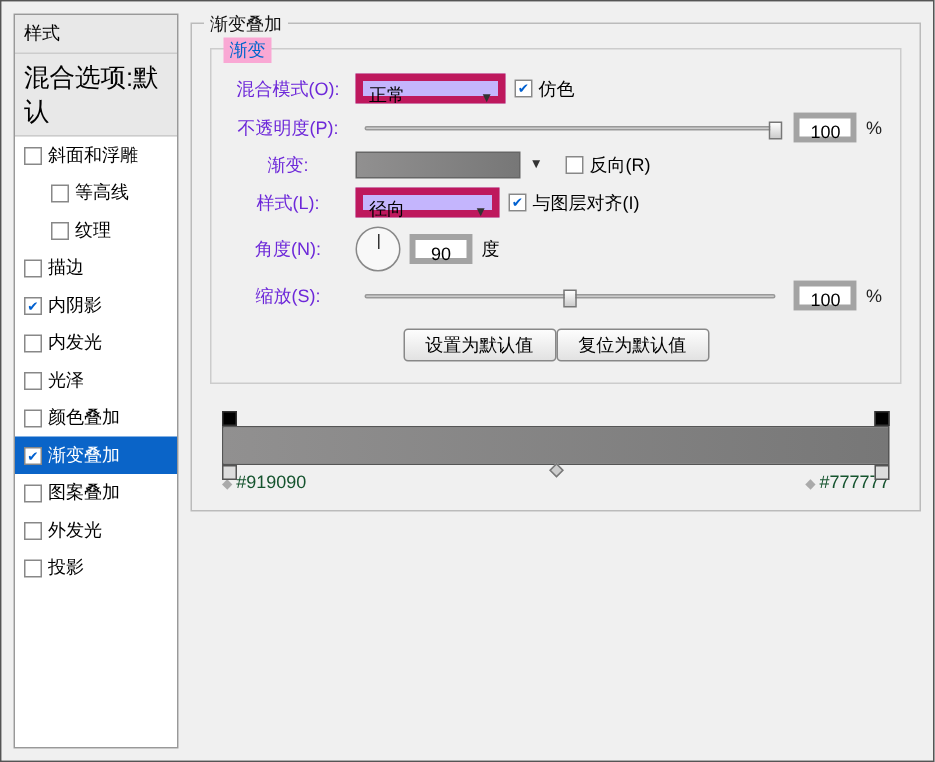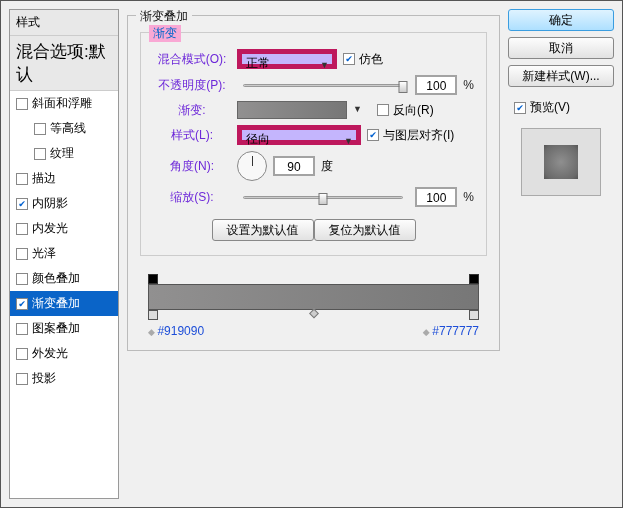--- a/index.html
+++ b/index.html
@@ -22,34 +22,34 @@
 .group-title { position: absolute; top: -8px; left: 8px; background: #f0f0f0; padding: 0 4px; color: #111; }
 .inner-group { border: 1px solid #ccc; padding: 10px 12px 14px; position: relative; margin-top: 6px; }
 .inner-title { position: absolute; top: -8px; left: 8px; background: #f9a8d4; padding: 0 4px; color: #06c; }
 .row { display: flex; align-items: center; margin: 6px 0; gap: 6px; }
 .row-label { width: 78px; text-align: center; color: #6d28d9; }
 .select { border: 5px solid #be185d; background: #c4b5fd; height: 20px; padding: 0 18px 0 4px; position: relative; min-width: 90px; line-height: 18px; }
 .select::after { content: "▼"; position: absolute; right: 3px; top: 2px; font-size: 9px; color: #333; }
 .slider { flex: 1; height: 18px; position: relative; margin: 0 6px; }
 .slider-track { position: absolute; top: 8px; left: 0; right: 0; height: 3px; background: #ccc; border: 1px solid #999; border-radius: 2px; }
 .slider-thumb { position: absolute; top: 5px; width: 9px; height: 12px; background: linear-gradient(#fff,#ccc); border: 1px solid #777; transform: translateX(-50%); }
-.num-input { width: 42px; height: 20px; border: 2px solid #a3a3a3; background: #fff; text-align: center; line-height: 18px; }
+.num-input { width: 42px; height: 20px; border: 4px solid #a3a3a3; background: #fff; text-align: center; line-height: 18px; }
 .pct { color: #222; }
 .grad-swatch { width: 110px; height: 18px; border: 1px solid #666; background: linear-gradient(90deg,#919090,#777777); position: relative; }
 .grad-swatch::after { content: "▼"; position: absolute; right: -16px; top: 2px; font-size: 9px; color: #333; }
 .angle-dial { width: 30px; height: 30px; border: 1px solid #888; border-radius: 50%; background: #f8f8f8; position: relative; }
 .angle-dial::after { content: ""; position: absolute; left: 50%; top: 4px; width: 1px; height: 10px; background: #333; }
 .btn { height: 22px; padding: 0 14px; background: linear-gradient(#fdfdfd,#e2e2e2); border: 1px solid #888; border-radius: 3px; cursor: pointer; line-height: 20px; }
 .btn-row { display: flex; justify-content: center; margin-top: 12px; }
 .grad-editor { margin-top: 28px; padding: 0 8px; }
 .grad-bar { height: 26px; background: linear-gradient(90deg,#919090,#777777); border: 1px solid #555; position: relative; }
 .stop-top { position: absolute; top: -11px; width: 10px; height: 10px; background: #000; border: 1px solid #333; }
 .stop-bot { position: absolute; bottom: -11px; width: 10px; height: 10px; background: #ddd; border: 1px solid #555; }
 .diamond { position: absolute; bottom: -8px; left: 50%; width: 7px; height: 7px; background: #ccc; border: 1px solid #777; transform: translateX(-50%) rotate(45deg); }
-.grad-labels { display: flex; justify-content: space-between; margin-top: 14px; color: #1d4ed8; }
+.grad-labels { display: flex; justify-content: space-between; margin-top: 4px; color: #14532d; }
 .grad-labels span::before { content: "◆ "; color: #aaa; font-size: 9px; }
 .right-panel { width: 106px; display: flex; flex-direction: column; gap: 6px; align-items: stretch; }
 .r-btn { height: 22px; background: linear-gradient(#fdfdfd,#e2e2e2); border: 1px solid #888; border-radius: 3px; cursor: pointer; text-align: center; line-height: 20px; }
 .r-btn.primary { background: linear-gradient(#dff3ff,#aee0ff); border: 1px solid #3a9de0; }
 .preview-box { margin-top: 6px; width: 80px; height: 68px; background: #e0e0e0; border: 1px solid #aaa; align-self: center; display: flex; align-items: center; justify-content: center; }
 .preview-inner { width: 34px; height: 34px; background: radial-gradient(circle,#8f8f8f 0%,#6a6a6a 80%,#555 100%); }
 .chk-label { display: flex; align-items: center; gap: 4px; cursor: pointer; }
 </style>
 </head>
 <body>
@@ -140,21 +140,21 @@
             <div class="grad-swatch"></div>
             <span style="width:18px"></span>
             <label class="chk-label">
                 <span class="chk"></span>
                 <span>反向(R)</span>
               </label>
           </div>
 
           <div class="row">
             <span class="row-label">样式(L):</span>
-            <div class="select" style="width:124px">径向</div>
+            <div class="select" style="width:96px">径向</div>
             <label class="chk-label">
                 <span class="chk checked"></span>
                 <span>与图层对齐(I)</span>
               </label>
           </div>
 
           <div class="row">
             <span class="row-label">角度(N):</span>
             <div class="angle-dial"></div>
             <div class="num-input">90</div>
@@ -186,27 +186,15 @@
             <div class="diamond"></div>
           </div>
           <div class="grad-labels">
             <span>#919090</span>
             <span>#777777</span>
           </div>
         </div>
       </div>
     </div>
 
-    <div class="right-panel">
-      <div class="r-btn primary">确定</div>
-      <div class="r-btn">取消</div>
-      <div class="r-btn">新建样式(W)...</div>
-      <label class="chk-label" style="margin:6px 0 0 6px">
-          <span class="chk checked"></span>
-          <span>预览(V)</span>
-        </label>
-      <div class="preview-box">
-          <div class="preview-inner"></div>
-        </div>
-    </div>
 
   </div>
 </div>
 
 </body></html>

